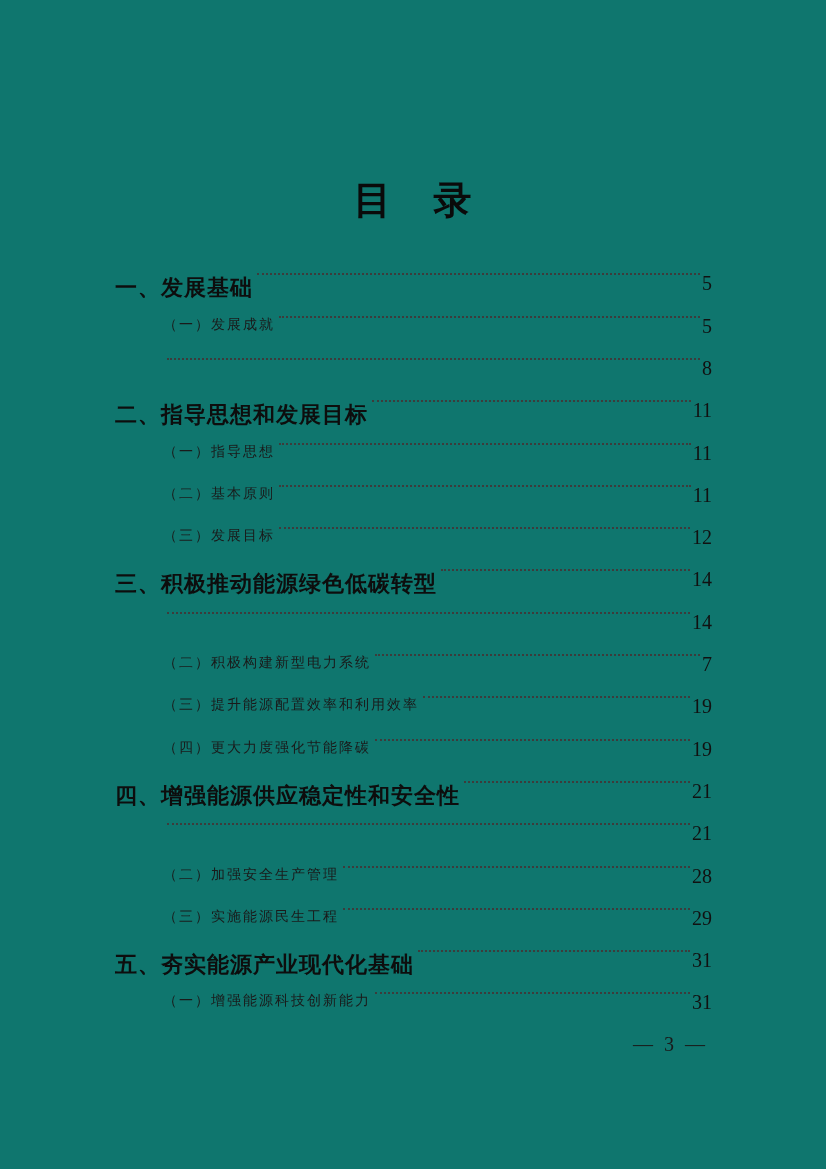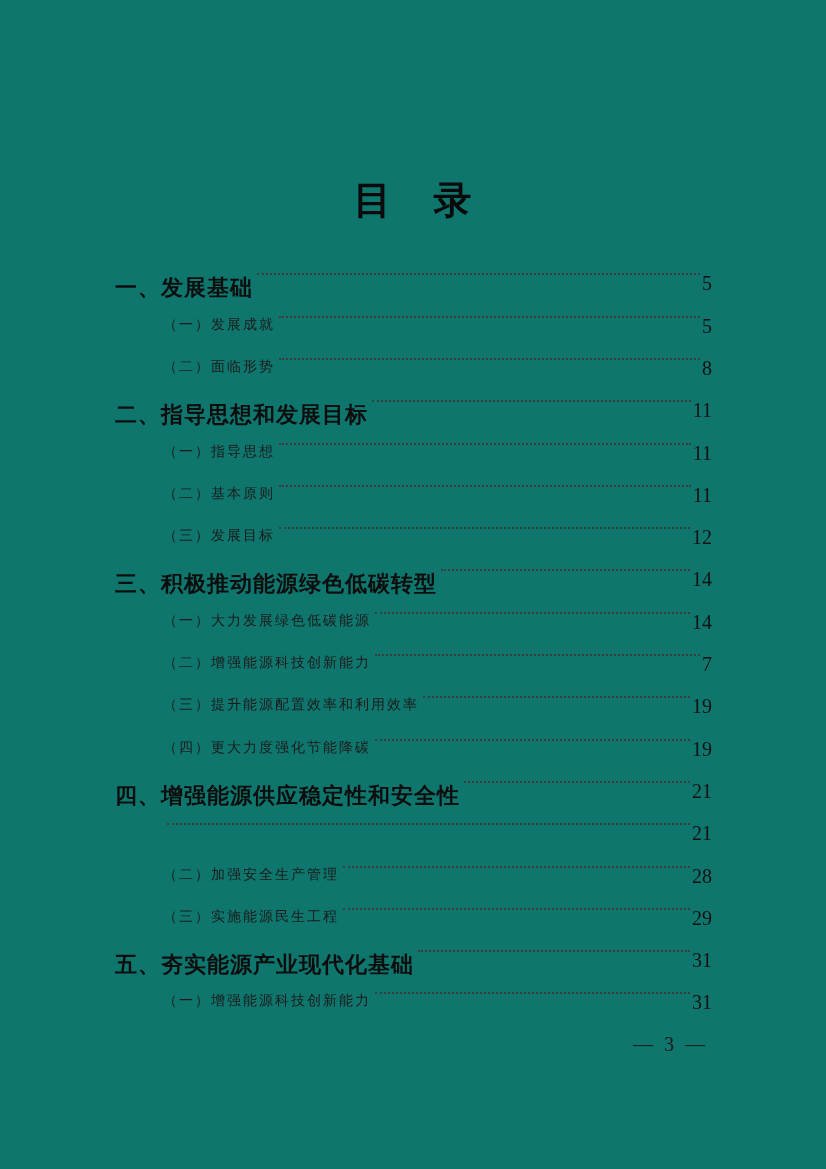--- a/index.html
+++ b/index.html
@@ -101,21 +101,20 @@
           <span class="toc-label">一、发展基础</span>
           <span class="leader"></span>
           <span class="toc-page">5</span>
         </div>
         <div class="toc-row lvl2">
           <span class="toc-label">（一）发展成就</span>
           <span class="leader"></span>
           <span class="toc-page">5</span>
         </div>
         <div class="toc-row lvl2">
-          <span class="toc-label">（二）面临形势</span>
           <span class="leader"></span>
           <span class="toc-page">8</span>
         </div>
         <div class="toc-row lvl1">
           <span class="toc-label">二、指导思想和发展目标</span>
           <span class="leader"></span>
           <span class="toc-page">11</span>
         </div>
         <div class="toc-row lvl2">
           <span class="toc-label">（一）指导思想</span>
@@ -131,26 +130,25 @@
           <span class="toc-label">（三）发展目标</span>
           <span class="leader"></span>
           <span class="toc-page">12</span>
         </div>
         <div class="toc-row lvl1">
           <span class="toc-label">三、积极推动能源绿色低碳转型</span>
           <span class="leader"></span>
           <span class="toc-page">14</span>
         </div>
         <div class="toc-row lvl2">
-          <span class="toc-label">（一）大力发展绿色低碳能源</span>
           <span class="leader"></span>
           <span class="toc-page">14</span>
         </div>
         <div class="toc-row lvl2">
-          <span class="toc-label">（二）增强能源科技创新能力</span>
+          <span class="toc-label">（二）积极构建新型电力系统</span>
           <span class="leader"></span>
           <span class="toc-page">7</span>
         </div>
         <div class="toc-row lvl2">
           <span class="toc-label">（三）提升能源配置效率和利用效率</span>
           <span class="leader"></span>
           <span class="toc-page">19</span>
         </div>
         <div class="toc-row lvl2">
           <span class="toc-label">（四）更大力度强化节能降碳</span>

